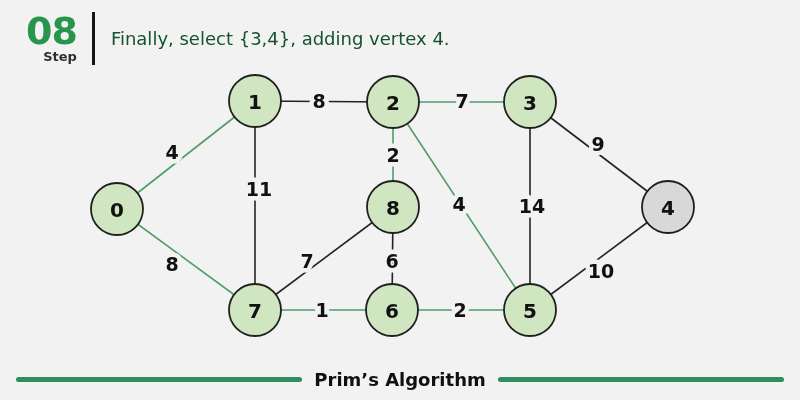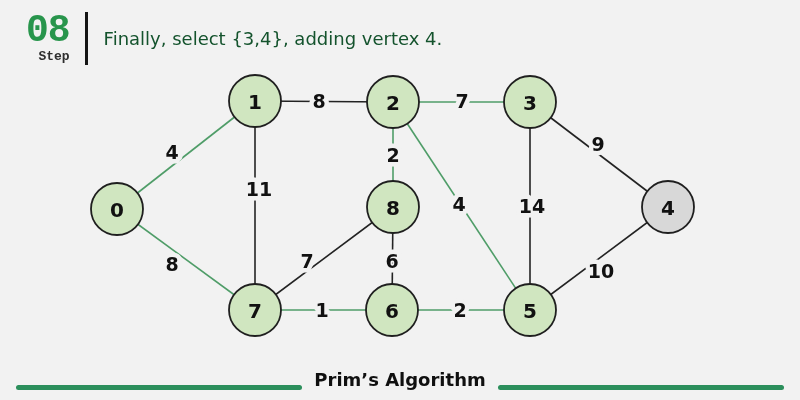--- a/index.html
+++ b/index.html
@@ -9,21 +9,21 @@
     font-family: "DejaVu Sans", "Liberation Sans", sans-serif;
     position: relative; overflow: hidden;
   }
   .stage { position: absolute; inset: 0; }
 
   
   .header {
     position: absolute; top: 12px; left: 26px;
     display: flex; align-items: center;
   }
-  .step-block { text-align: center; margin-right: 15px; font-family: Liberation Mono, monospace; }
+  .step-block { text-align: center; margin-right: 15px; }
   .step-number {
     font-size: 38px; font-weight: 800; line-height: 0.95;
     color: var(--accent, #28954c); letter-spacing: -1px;
   }
   .step-label {
     font-size: 13px; font-weight: 700; color: #2e2e2e; margin-top: -1px; text-align: right;
   }
   .header-divider {
     width: 3px; height: 53px; background: #151515; margin-right: 16px;
   }
@@ -42,21 +42,21 @@
   }
   .node-label {
     font-family: "DejaVu Sans", "Liberation Sans", sans-serif;
     font-size: 20px; font-weight: 700; fill: #111;
     text-anchor: middle; dominant-baseline: central;
   }
 
   
   .footer {
     position: absolute; left: 0; right: 0; bottom: 10px;
-    display: flex; align-items: flex-end;
+    display: flex; align-items: center;
     padding: 0 16px;
   }
   .footer-rule {
     flex: 1; height: 5px; border-radius: 3px;
     background: var(--rule, #2c8f5c);
   }
   .footer-title {
     font-size: 18px; font-weight: 700; color: #101010;
     margin: 0 12px; white-space: nowrap;
   }

